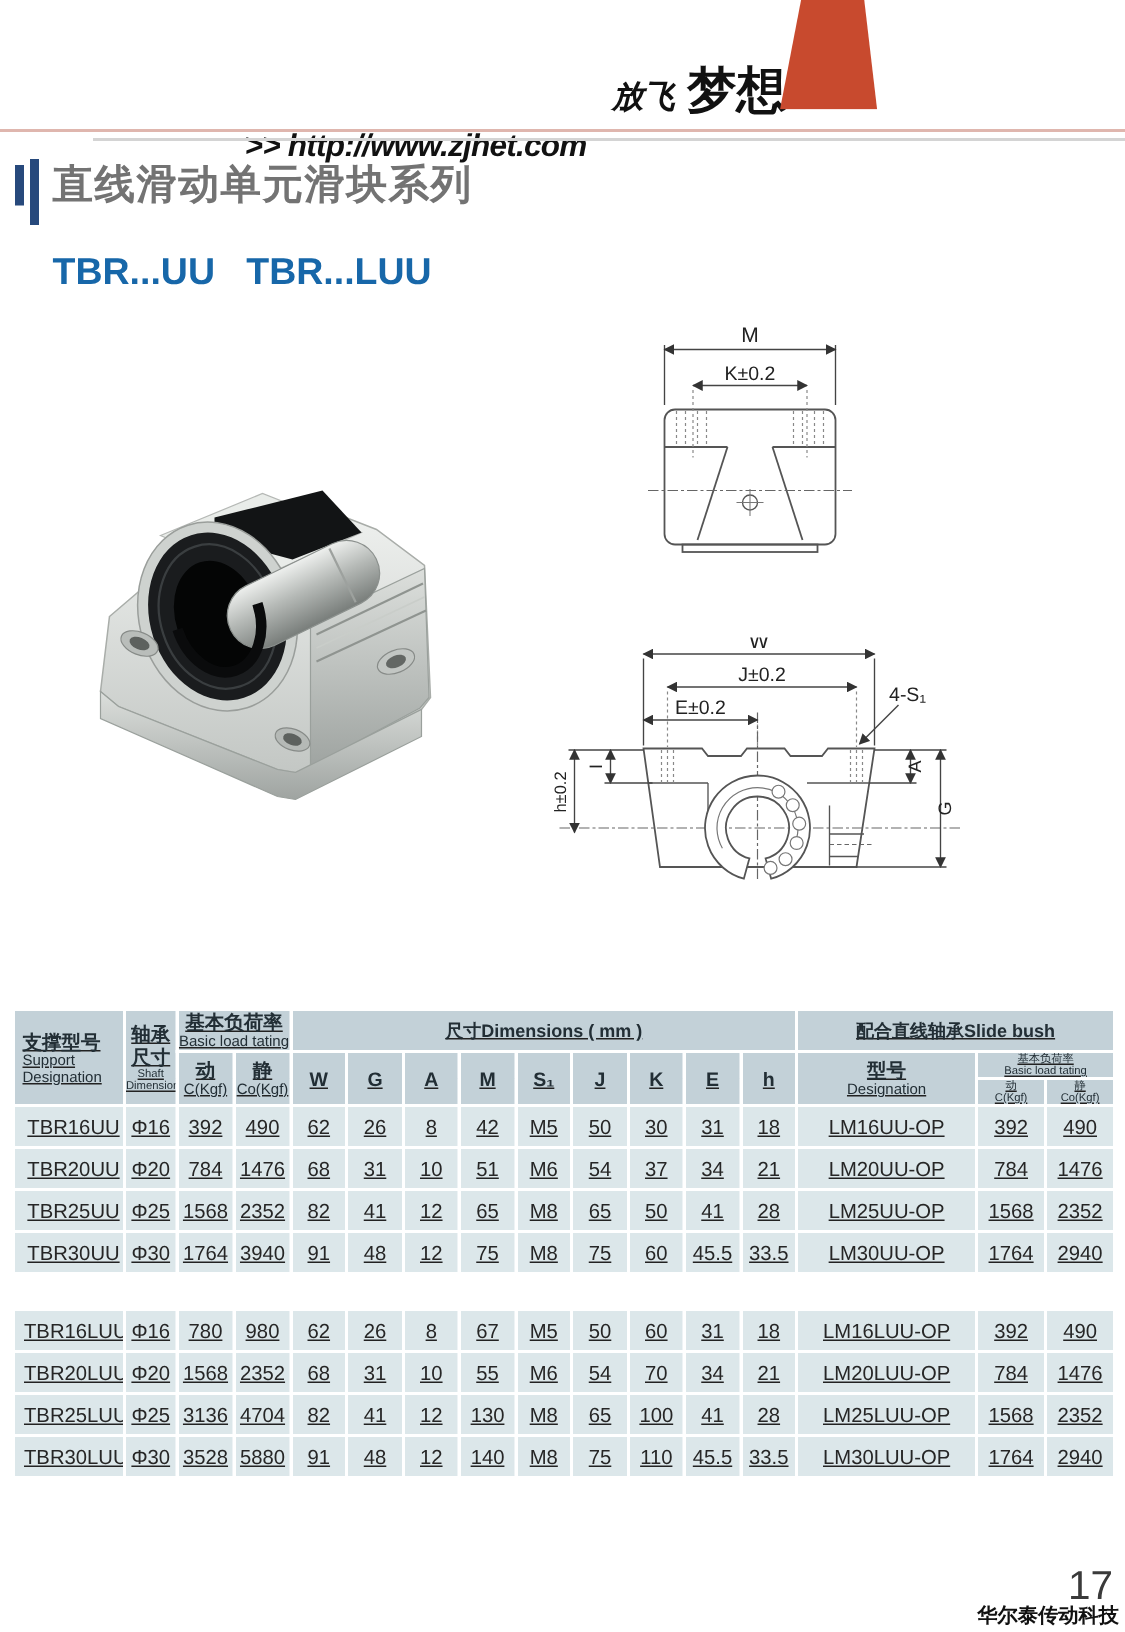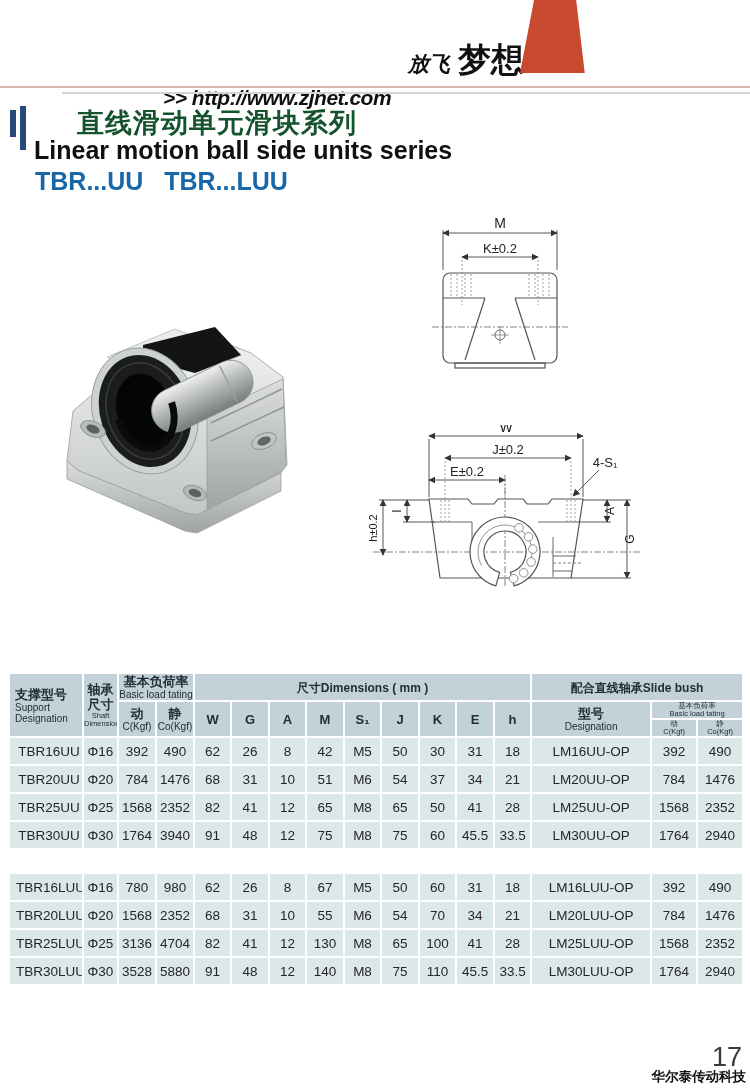--- a/index.html
+++ b/index.html
@@ -11,31 +11,31 @@
   .hdr-fly{left:408px;top:50px;font:italic bold 21px "Liberation Sans",sans-serif;color:#111;}
   .hdr-dream{left:458px;top:38px;font:bold 33px "Liberation Sans",sans-serif;color:#111;}
   .hdr-red{left:520px;top:0;width:78px;height:73px;background:#c84a2e;
            clip-path:polygon(18% 0,72% 0,83% 100%,0 100%);}
   .hdr-right{left:594px;top:50px;font:bold 20px "Liberation Sans",sans-serif;color:#1a1a1a;}
   .rule-pink{left:0;top:86px;width:750px;height:2px;background:#dfb6ae;}
   .rule-gray{left:62px;top:92px;width:688px;height:2px;background:#d4d4d4;}
   
   .bar1{left:10px;top:110px;width:6px;height:27px;background:#27497c;}
   .bar2{left:20px;top:106px;width:6px;height:44px;background:#27497c;}
-  .title-zh{left:35px;top:105px;font:bold 27px "Liberation Sans",sans-serif;color:#14532d;letter-spacing:1px;margin-left:42px;}
+  .title-zh{left:35px;top:105px;font:bold 27px "Liberation Sans",sans-serif;color:#737373;letter-spacing:1px;}
   .title-en{left:34px;top:136px;font:bold 25px "Liberation Sans",sans-serif;color:#101010;letter-spacing:0px;}
   .title-models{left:35px;top:167px;font:bold 25px "Liberation Sans",sans-serif;color:#1767a9;white-space:pre;}
   
   svg text{font-family:"Liberation Sans",sans-serif;fill:#222;}
   .photo{left:45px;top:315px;}
   .dwg-top{left:365px;top:210px;}
   .dwg-front{left:355px;top:425px;}
   
   .sheet{left:8px;top:672px;}
-  table{border-collapse:collapse;table-layout:fixed;width:734px;}
+  table{border-collapse:collapse;table-layout:fixed;width:734px;text-decoration:underline;}
   th,td{border:2px solid #fff;padding:0;margin:0;overflow:hidden;}
   th{background:#c3d1d8;font-weight:normal;color:#222e35;vertical-align:middle;}
   td{background:#dce7ea;text-align:center;font-size:13.5px;color:#262626;height:26px;vertical-align:middle;}
   tbody[data-rows] td:first-child{text-align:center;padding-left:6px;}
   .gap td{background:#fff;border:none;height:22px;}
   .zh{font-size:13px;font-weight:bold;line-height:15px;display:block;}
   .en{font-size:10px;line-height:11px;display:block;}
   .tiny{font-size:7.5px;line-height:8px;display:block;}
   .grp{font-size:12px;font-weight:bold;}
   .dimL{font-size:13px;font-weight:bold;}
@@ -55,21 +55,20 @@
   <span class="abs hdr-url">&gt;&gt; http://www.zjhet.com</span>
   <span class="abs hdr-fly">放飞</span>
   <span class="abs hdr-dream">梦想</span>
   <div class="abs hdr-red"></div>
   <div class="abs rule-pink"></div>
   <div class="abs rule-gray"></div>
 
   <div class="abs bar1"></div>
   <div class="abs bar2"></div>
   <div class="abs title-zh">直线滑动单元滑块系列</div>
-  <div class="abs title-en">Linear motion ball side units series</div>
   <div class="abs title-models">TBR...UU   TBR...LUU</div>
 
   <svg class="abs photo" width="270" height="230" viewBox="0 0 270 230">
     <defs>
       <linearGradient id="gBody" x1="0" y1="0" x2="0" y2="1">
         <stop offset="0" stop-color="#f0f2f0"></stop>
           <stop offset="1" stop-color="#c3c7c4"></stop>
       </linearGradient>
       <linearGradient id="gRight" x1="0" y1="0" x2="0" y2="1">
         <stop offset="0" stop-color="#dcdfdc"></stop>

